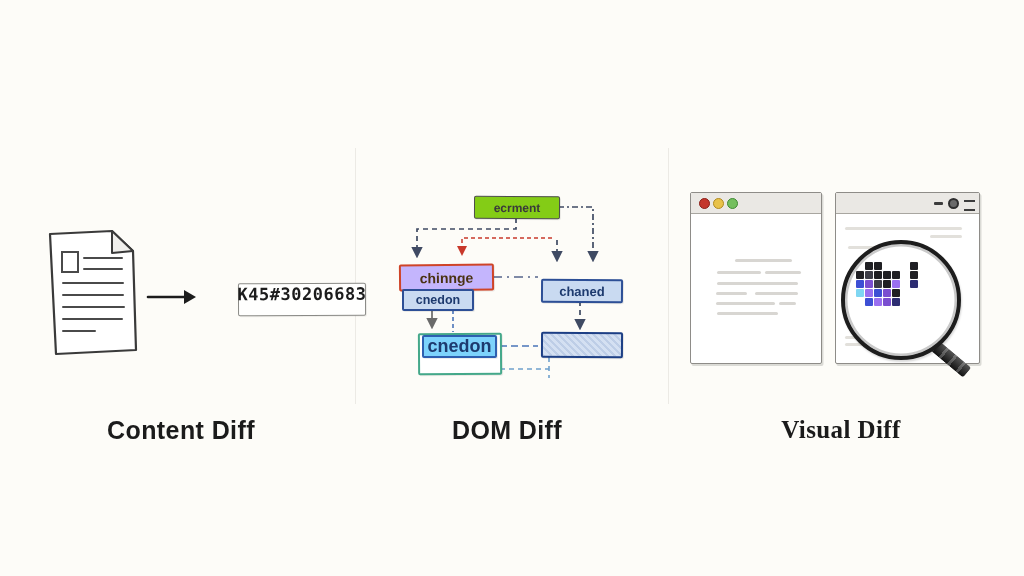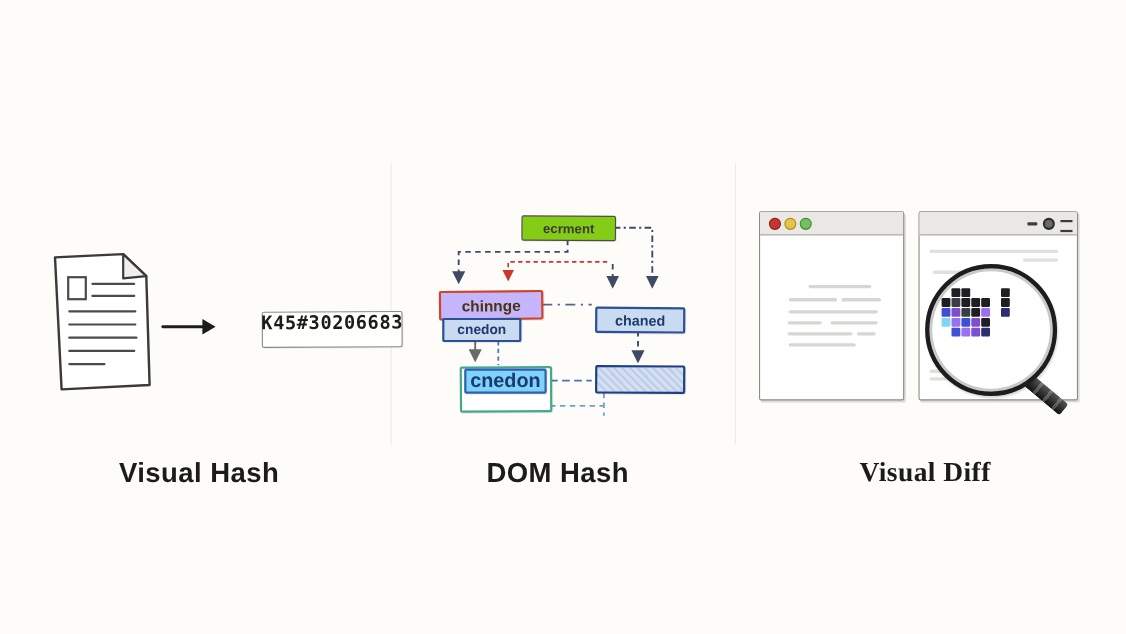--- a/index.html
+++ b/index.html
@@ -103,21 +103,21 @@
 
   <svg class="hash-arrow" width="52" height="22" viewBox="0 0 52 22">
     <line x1="2" y1="11" x2="40" y2="11" stroke="#1c1c1c" stroke-width="2.6" stroke-linecap="round"></line>
     <polygon points="38,4 50,11 38,18" fill="#1c1c1c"></polygon>
   </svg>
 
   <div class="hash-box">
     <span>K45#30206683</span>
   </div>
 
-  <div class="sec-label l1">Visual Hash</div>
+  <div class="sec-label l1">Content Diff</div>
 
   <svg class="dom-arrows" width="270" height="210" viewBox="380 185 270 210">
     <defs>
       <marker id="ah-dark" markerWidth="7" markerHeight="7" refX="5" refY="3.5" orient="auto">
         <polygon points="0,0 7,3.5 0,7" fill="#3f4a63"></polygon>
       </marker>
       <marker id="ah-red" markerWidth="7" markerHeight="7" refX="5" refY="3.5" orient="auto">
         <polygon points="0,0 7,3.5 0,7" fill="#c8382b"></polygon>
       </marker>
       <marker id="ah-gray" markerWidth="7" markerHeight="7" refX="5" refY="3.5" orient="auto">
@@ -147,21 +147,21 @@
   </div>
   <div class="dnode n-changed">
     <span>chaned</span>
   </div>
   <div class="dnode n-addwrap"></div>
   <div class="dnode n-add">
     <span>cnedon</span>
   </div>
   <div class="dnode n-empty"></div>
 
-  <div class="sec-label l2">DOM Hash</div>
+  <div class="sec-label l2">DOM Diff</div>
 
   <div class="win win1">
     <div class="titlebar">
       <div class="dot dot-red"></div>
       <div class="dot dot-yellow"></div>
       <div class="dot dot-green"></div>
     </div>
   </div>
   <div class="tline" style="left:735px;top:259px;width:57px;"></div>
   <div class="tline" style="left:717px;top:271px;width:44px;"></div>

